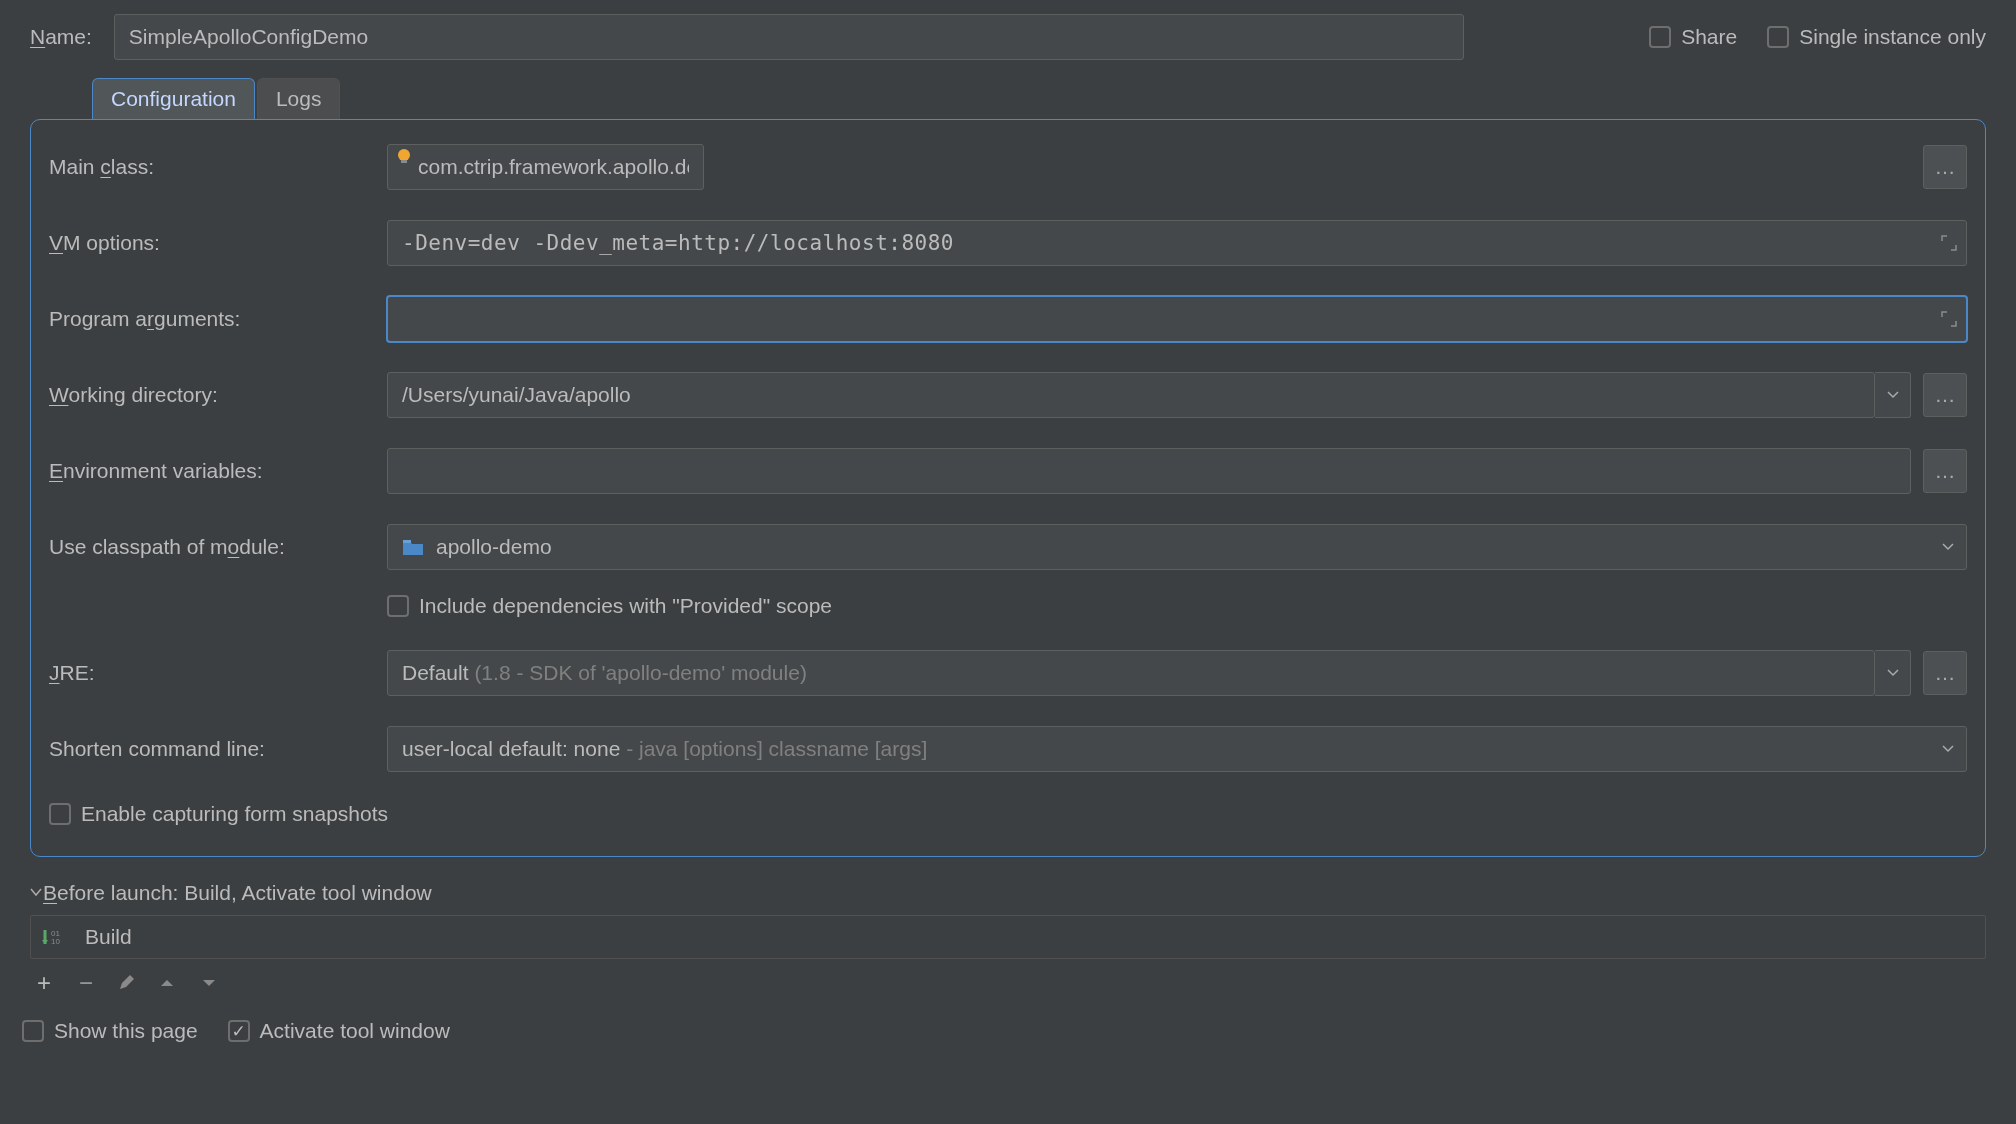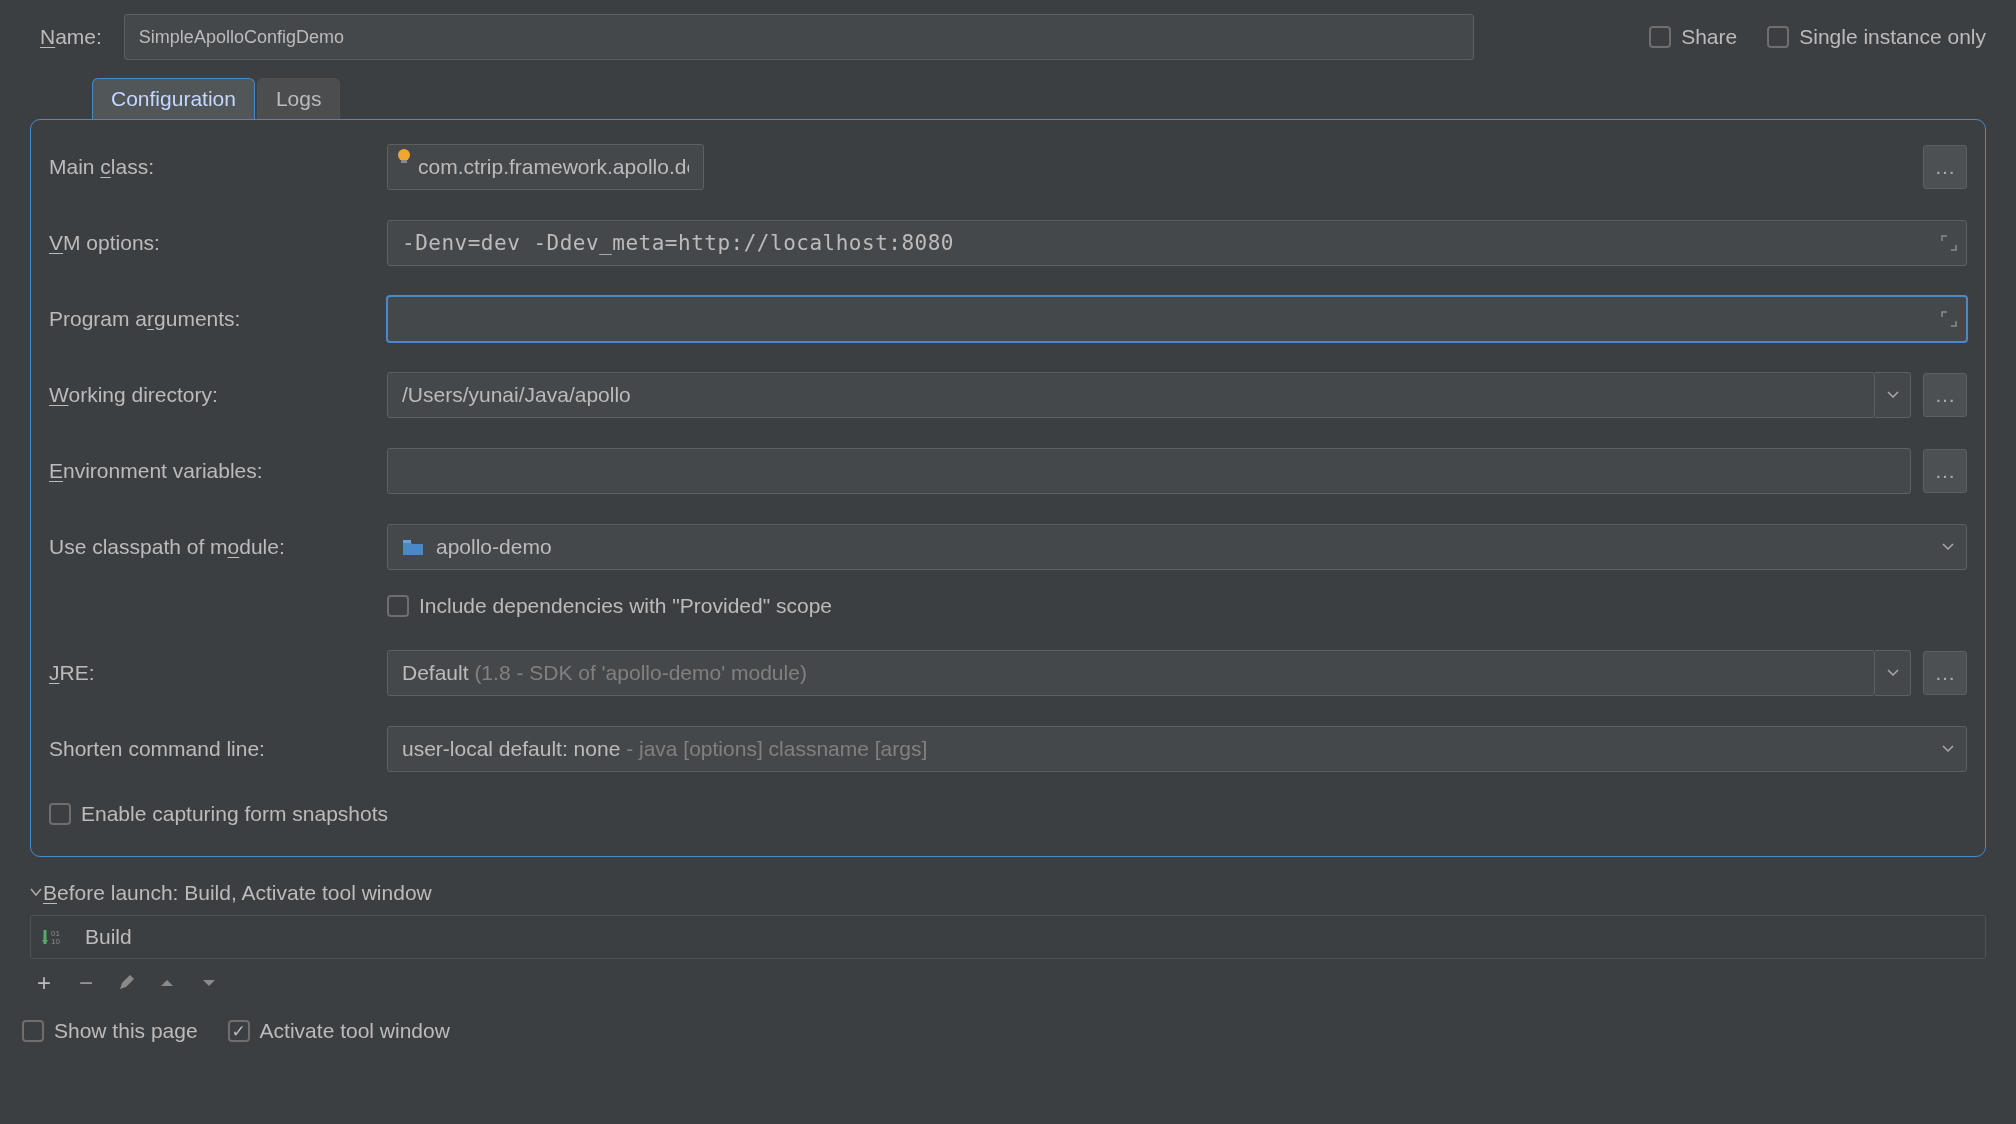--- a/index.html
+++ b/index.html
@@ -10,33 +10,33 @@
     font-family: -apple-system, "Segoe UI", Arial, sans-serif;
     font-size: 21px;
     overflow: hidden;
   }
   .under { text-decoration: underline; text-decoration-thickness: 1px; text-underline-offset: 3px; }
 
   
   .top-row {
     display: flex;
     align-items: center;
-    padding: 14px 30px 18px 40px;
+    padding: 14px 30px 18px 30px;
     gap: 22px;
   }
   .top-row .name-label { white-space: nowrap; }
   .name-input {
     flex: 0 0 1350px;
     height: 46px;
     background: #45484a;
     border: 1px solid #5e6060;
     border-radius: 3px;
     color: #bbbbbb;
     padding: 0 14px;
-    font-size: 18px;
+    font-size: 21px;
   }
   .top-checks { display: flex; align-items: center; gap: 30px; margin-left: auto; }
   .ck {
     width: 22px; height: 22px;
     border: 2px solid #6e6e6e;
     border-radius: 4px;
     display: inline-flex; align-items: center; justify-content: center;
     flex-shrink: 0;
   }
   .ck.checked::after {

